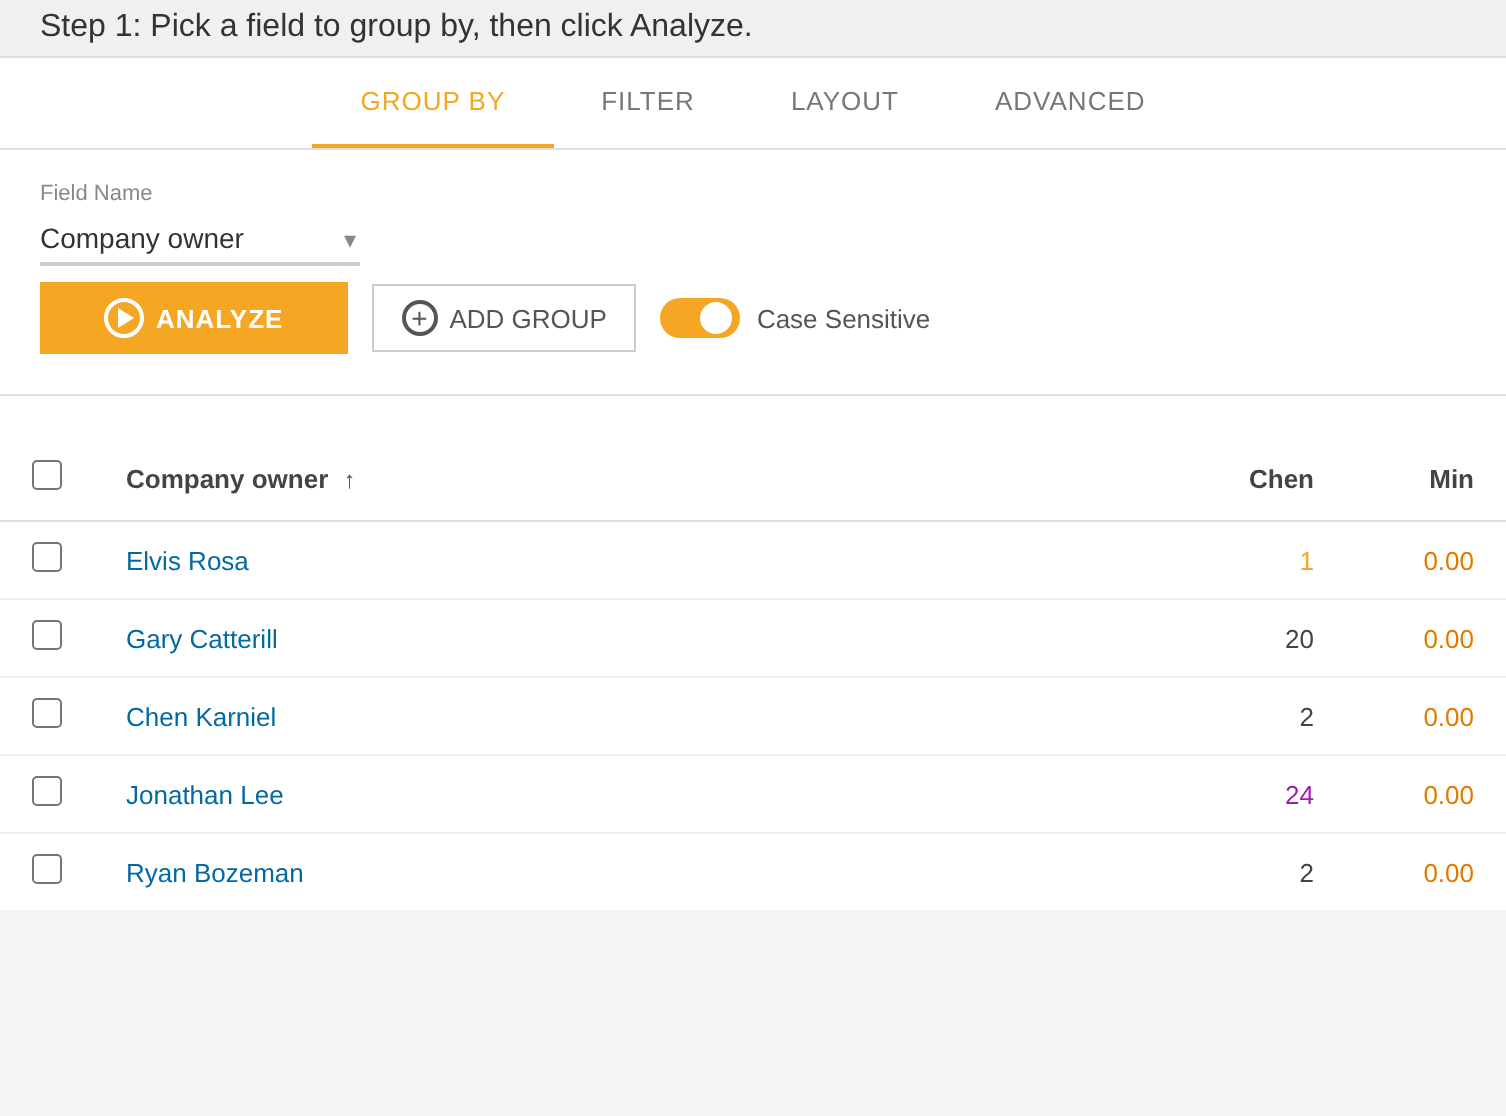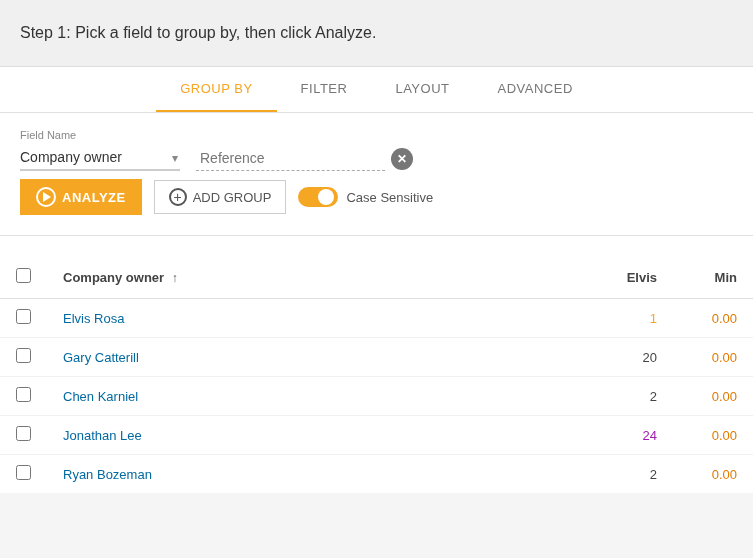--- a/index.html
+++ b/index.html
@@ -7,21 +7,21 @@
       font-family: Arial, sans-serif;
       font-size: 13px;
       background: #f5f5f5;
       width: 753px;
       min-height: 558px;
       color: #333;
     }
 
     .header-banner {
       background: #f0f0f0;
-      padding: 24px 20px;
+      padding: 5px 20px;
       border-bottom: 1px solid #ddd;
     }
 
     .header-banner-text {
       font-size: 16px;
       color: #333;
     }
 
     .tabs-container {
       background: #fff;
@@ -138,21 +138,21 @@
       gap: 12px;
     }
 
     .analyze-btn {
       display: flex;
       align-items: center;
       gap: 6px;
       background: #f5a623;
       color: #fff;
       border: none;
-      padding: 8px 16px;
+      padding: 8px 32px;
       font-size: 13px;
       font-weight: bold;
       cursor: pointer;
       letter-spacing: 0.5px;
     }
 
     .analyze-icon {
       width: 20px;
       height: 20px;
       border: 2px solid #fff;
@@ -316,24 +316,20 @@
       <span class="field-label">Field Name</span>
       <div class="field-select-wrapper">
         <select class="field-select">
           <option>Company owner</option>
         </select>
         <span class="select-arrow">▾</span>
       </div>
     </div>
 
     <div class="field-group">
-      <div class="field-meta-wrapper">
-        <input class="field-meta-input" type="text" value="Reference" style="">
-        <button class="clear-btn">✕</button>
-      </div>
     </div>
   </div>
 
   <div class="actions-row">
     <button class="analyze-btn">
       <div class="analyze-icon">
         <div class="analyze-triangle"></div>
       </div>
       <span>ANALYZE</span>
     </button>
@@ -358,21 +354,21 @@
     <thead>
       <tr>
         <th class="th-checkbox">
           <input type="checkbox" class="row-checkbox" style="">
         </th>
         <th class="th-name">
           <span>Company owner</span>
           <span class="sort-icon">↑</span>
         </th>
         <th class="th-count right">
-          <span>Elvis</span>
+          <span>Chen</span>
         </th>
         <th class="th-min right">
           <span>Min</span>
         </th>
       </tr>
     </thead>
     <tbody id="table-body">
     <tr>
           <td><input type="checkbox" class="row-checkbox" style=""></td>
           <td><span class="cell-link">Elvis Rosa</span></td>

